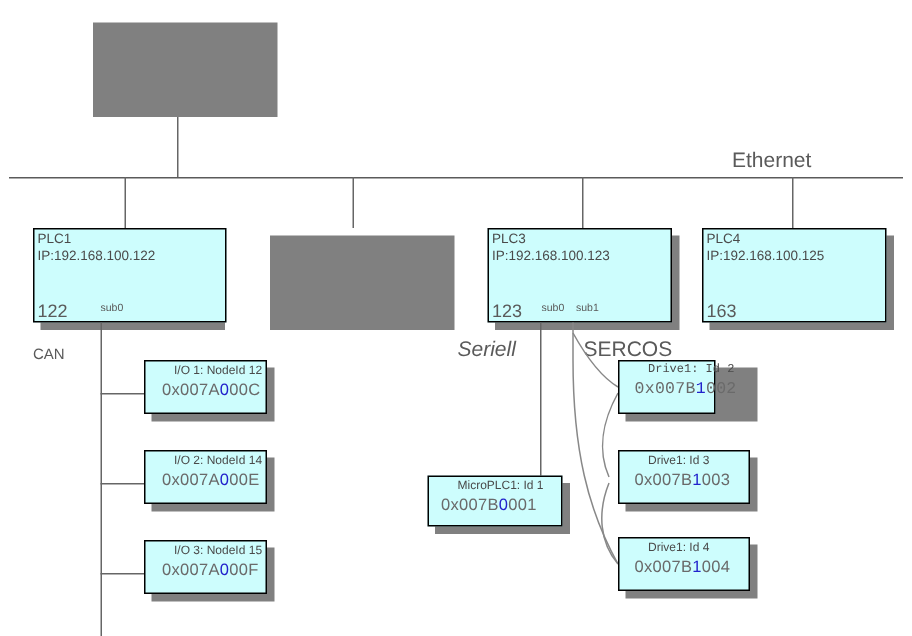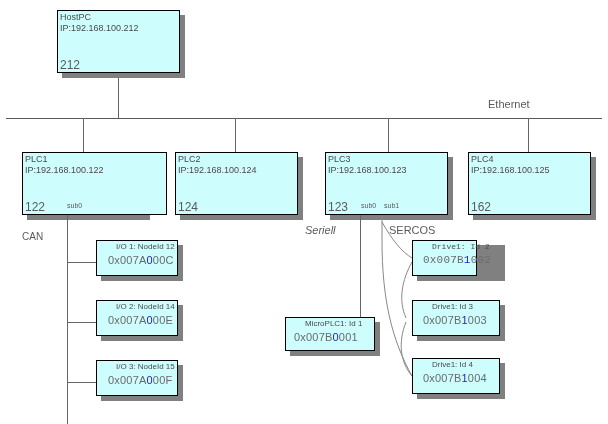--- a/index.html
+++ b/index.html
@@ -86,21 +86,21 @@
     width: 1px;
     background: #666666;
   }
   .busline {
     position: absolute;
     height: 1px;
     background: #5a5a5a;
   }
   .netlabel {
     position: absolute;
-    font-size: 11px;
+    font-size: 14px;
     color: #5a5a5a;
     white-space: nowrap;
   }
   svg.curves {
     position: absolute;
     left: 0;
     top: 0;
     width: 608px;
     height: 424px;
     pointer-events: none;
@@ -115,55 +115,45 @@
   <div class="busline" style="left:6px; top:118px; width:596px;"></div>
 
   <div class="vline" style="left:118px; top:75px; height:43px;"></div>
 
   <div class="vline" style="left:83px;  top:118px; height:34px;"></div>
   <div class="vline" style="left:235px; top:118px; height:34px;"></div>
   <div class="vline" style="left:388px; top:118px; height:34px;"></div>
   <div class="vline" style="left:528px; top:118px; height:34px;"></div>
 
   <div class="node-shadow" style="left:62px; top:15px; width:123px; height:63px;"></div>
-  <div class="node bigbox" style="left:57px; top:10px; width:123px; height:63px;">
-    <span class="t title">HostPC</span>
-    <span class="t ip">IP:192.168.100.212</span>
-    <span class="t bignum">212</span>
-  </div>
 
   <div class="node-shadow" style="left:27px; top:157px; width:123px; height:63px;"></div>
-  <div class="node bigbox" style="left:22px; top:152px; width:145px; height:63px;">
+  <div class="node bigbox" style="left:22px; top:152px; width:129px; height:63px;">
     <span class="t title">PLC1</span>
     <span class="t ip">IP:192.168.100.122</span>
     <span class="t bignum">122</span>
     <span class="t sub" style="left:44px;">sub0</span>
   </div>
 
   <div class="node-shadow" style="left:180px; top:157px; width:123px; height:63px;"></div>
-  <div class="node bigbox" style="left:175px; top:152px; width:123px; height:63px;">
-    <span class="t title">PLC2</span>
-    <span class="t ip">IP:192.168.100.124</span>
-    <span class="t bignum">124</span>
-  </div>
 
   <div class="node-shadow" style="left:330px; top:157px; width:123px; height:63px;"></div>
   <div class="node bigbox" style="left:325px; top:152px; width:123px; height:63px;">
     <span class="t title">PLC3</span>
     <span class="t ip">IP:192.168.100.123</span>
     <span class="t bignum">123</span>
     <span class="t sub" style="left:35px;">sub0</span>
     <span class="t sub" style="left:58px;">sub1</span>
   </div>
 
   <div class="node-shadow" style="left:473px; top:157px; width:123px; height:63px;"></div>
   <div class="node bigbox" style="left:468px; top:152px; width:123px; height:63px;">
     <span class="t title">PLC4</span>
     <span class="t ip">IP:192.168.100.125</span>
-    <span class="t bignum">162</span>
+    <span class="t bignum">163</span>
   </div>
 
   <div class="netlabel" style="left:22px; top:231px; font-size:10px;">CAN</div>
   <div class="vline" style="left:67px; top:215px; height:209px;"></div>
 
   <div class="hline" style="left:67px; top:262px; width:29px;"></div>
   <div class="hline" style="left:67px; top:322px; width:29px;"></div>
   <div class="hline" style="left:67px; top:382px; width:29px;"></div>
 
   <div class="node-shadow" style="left:101px; top:245px; width:82px; height:36px;"></div>

